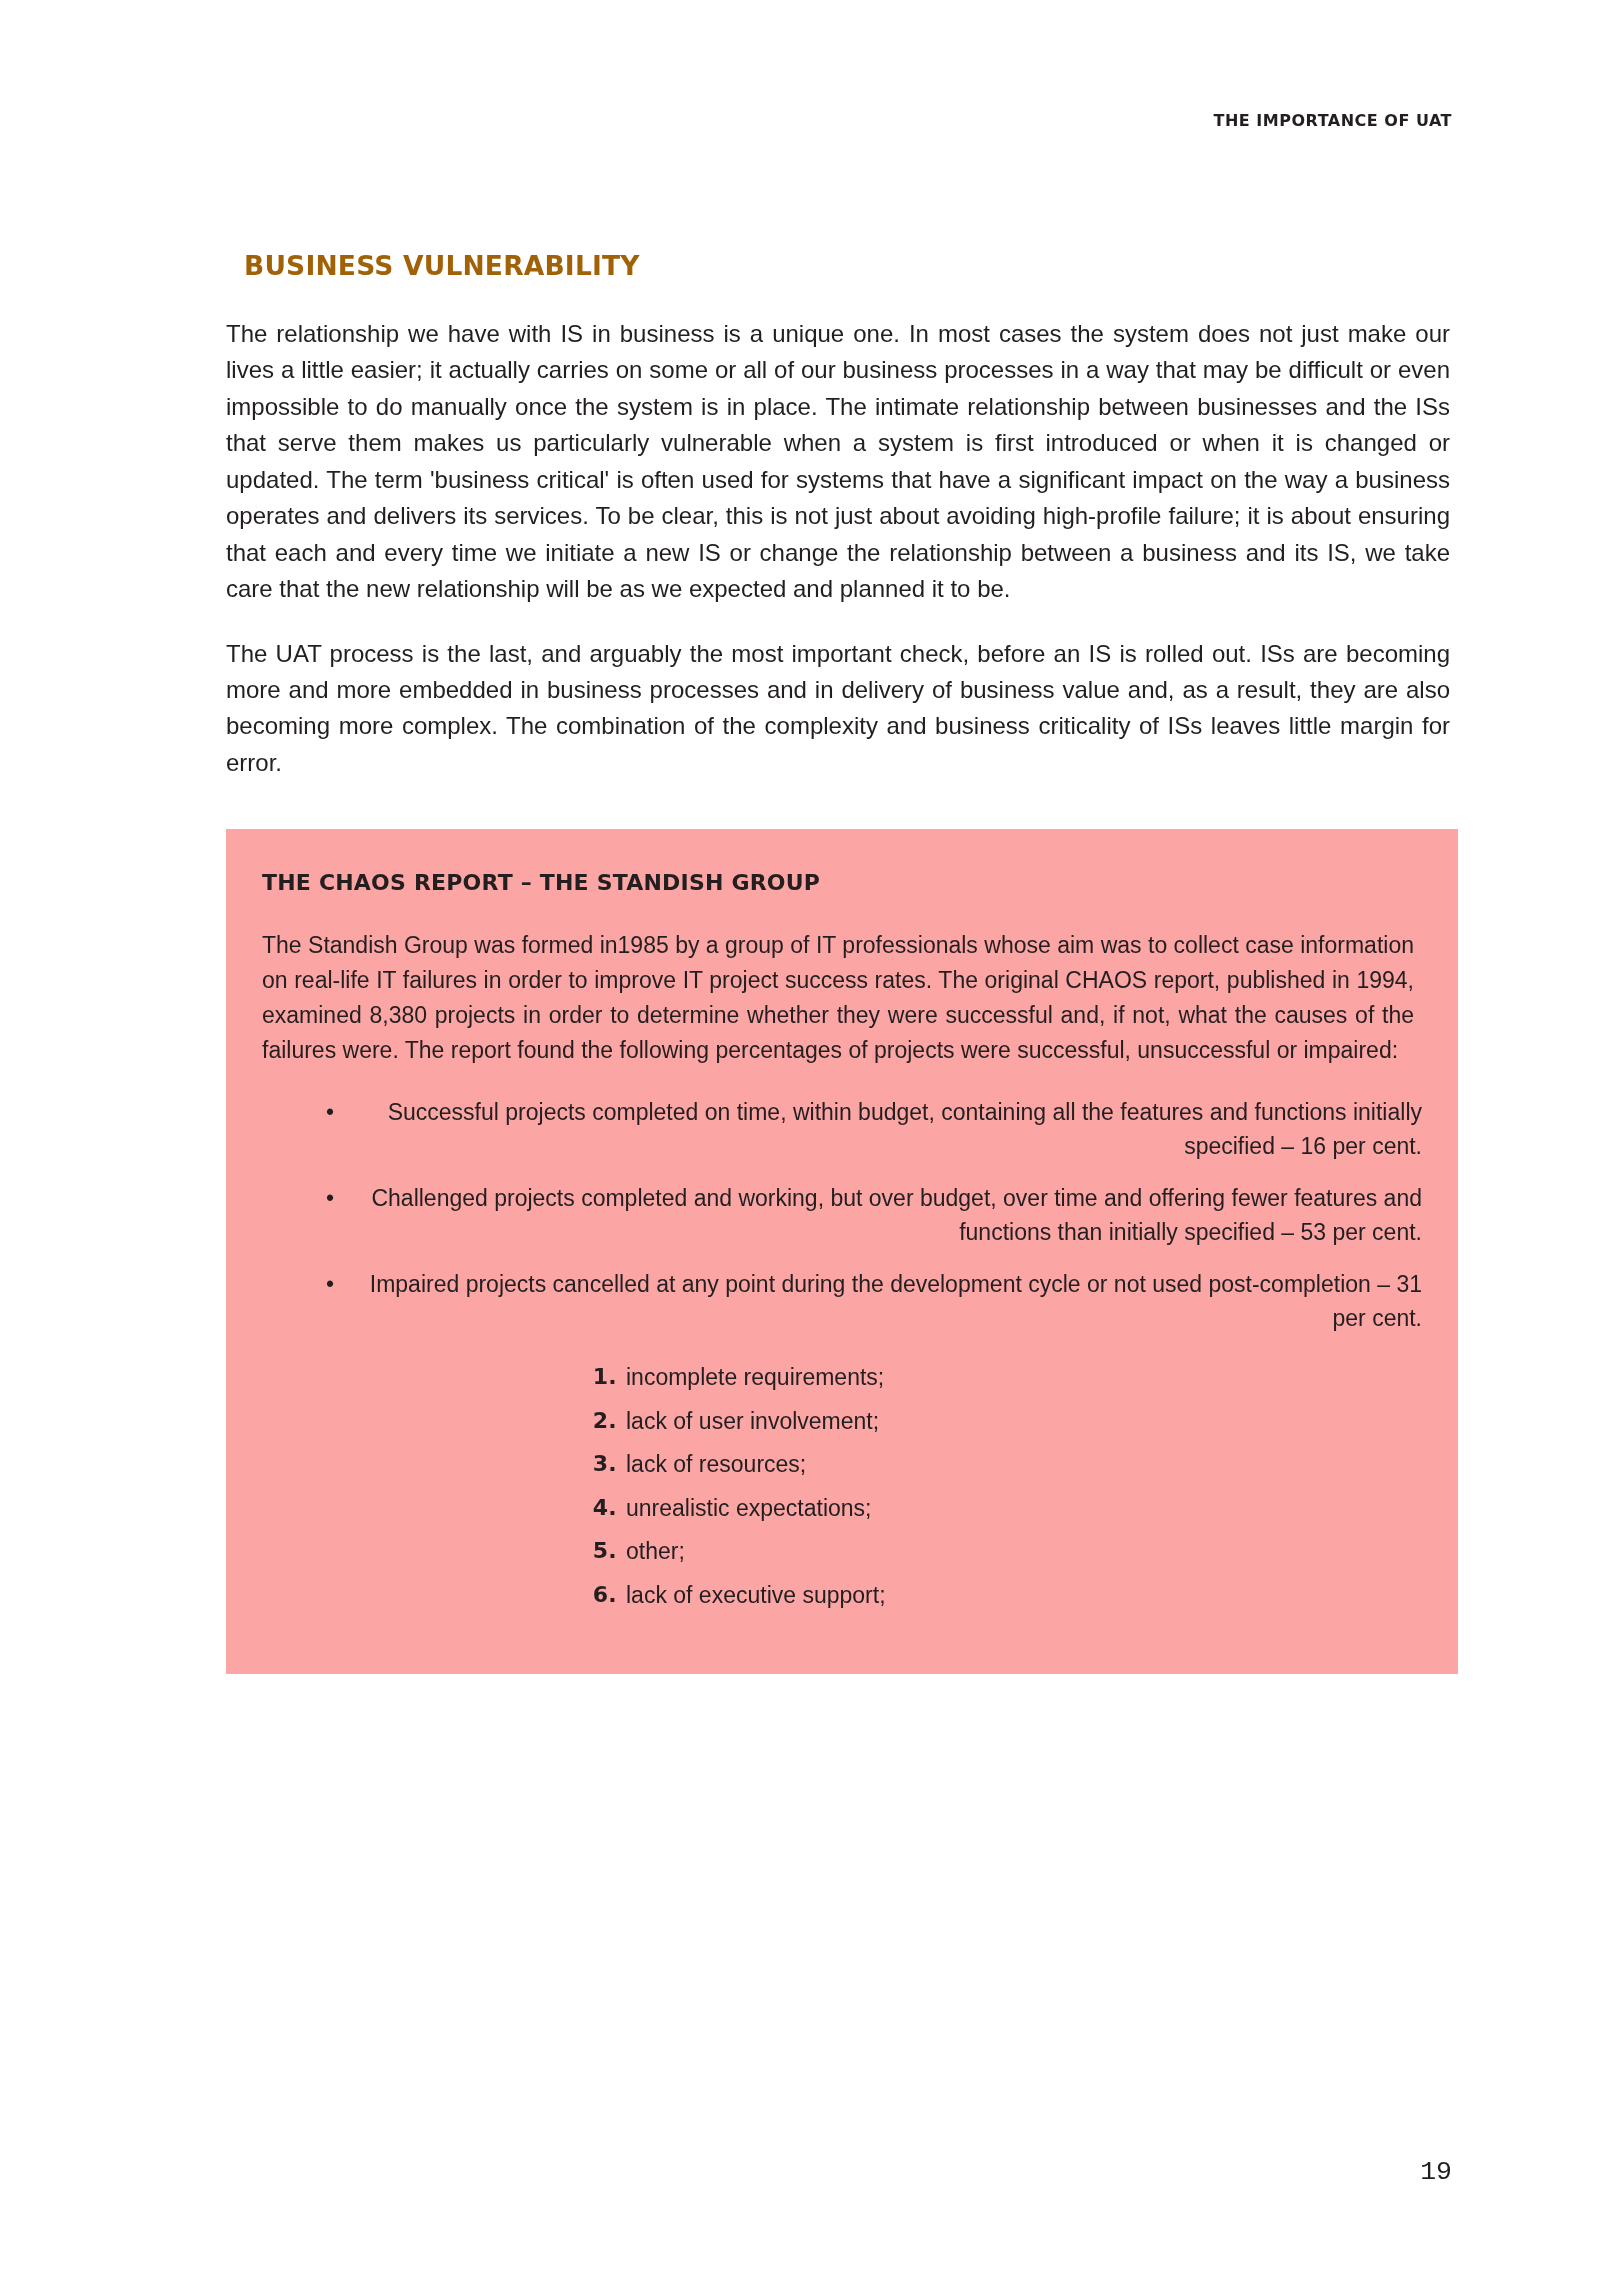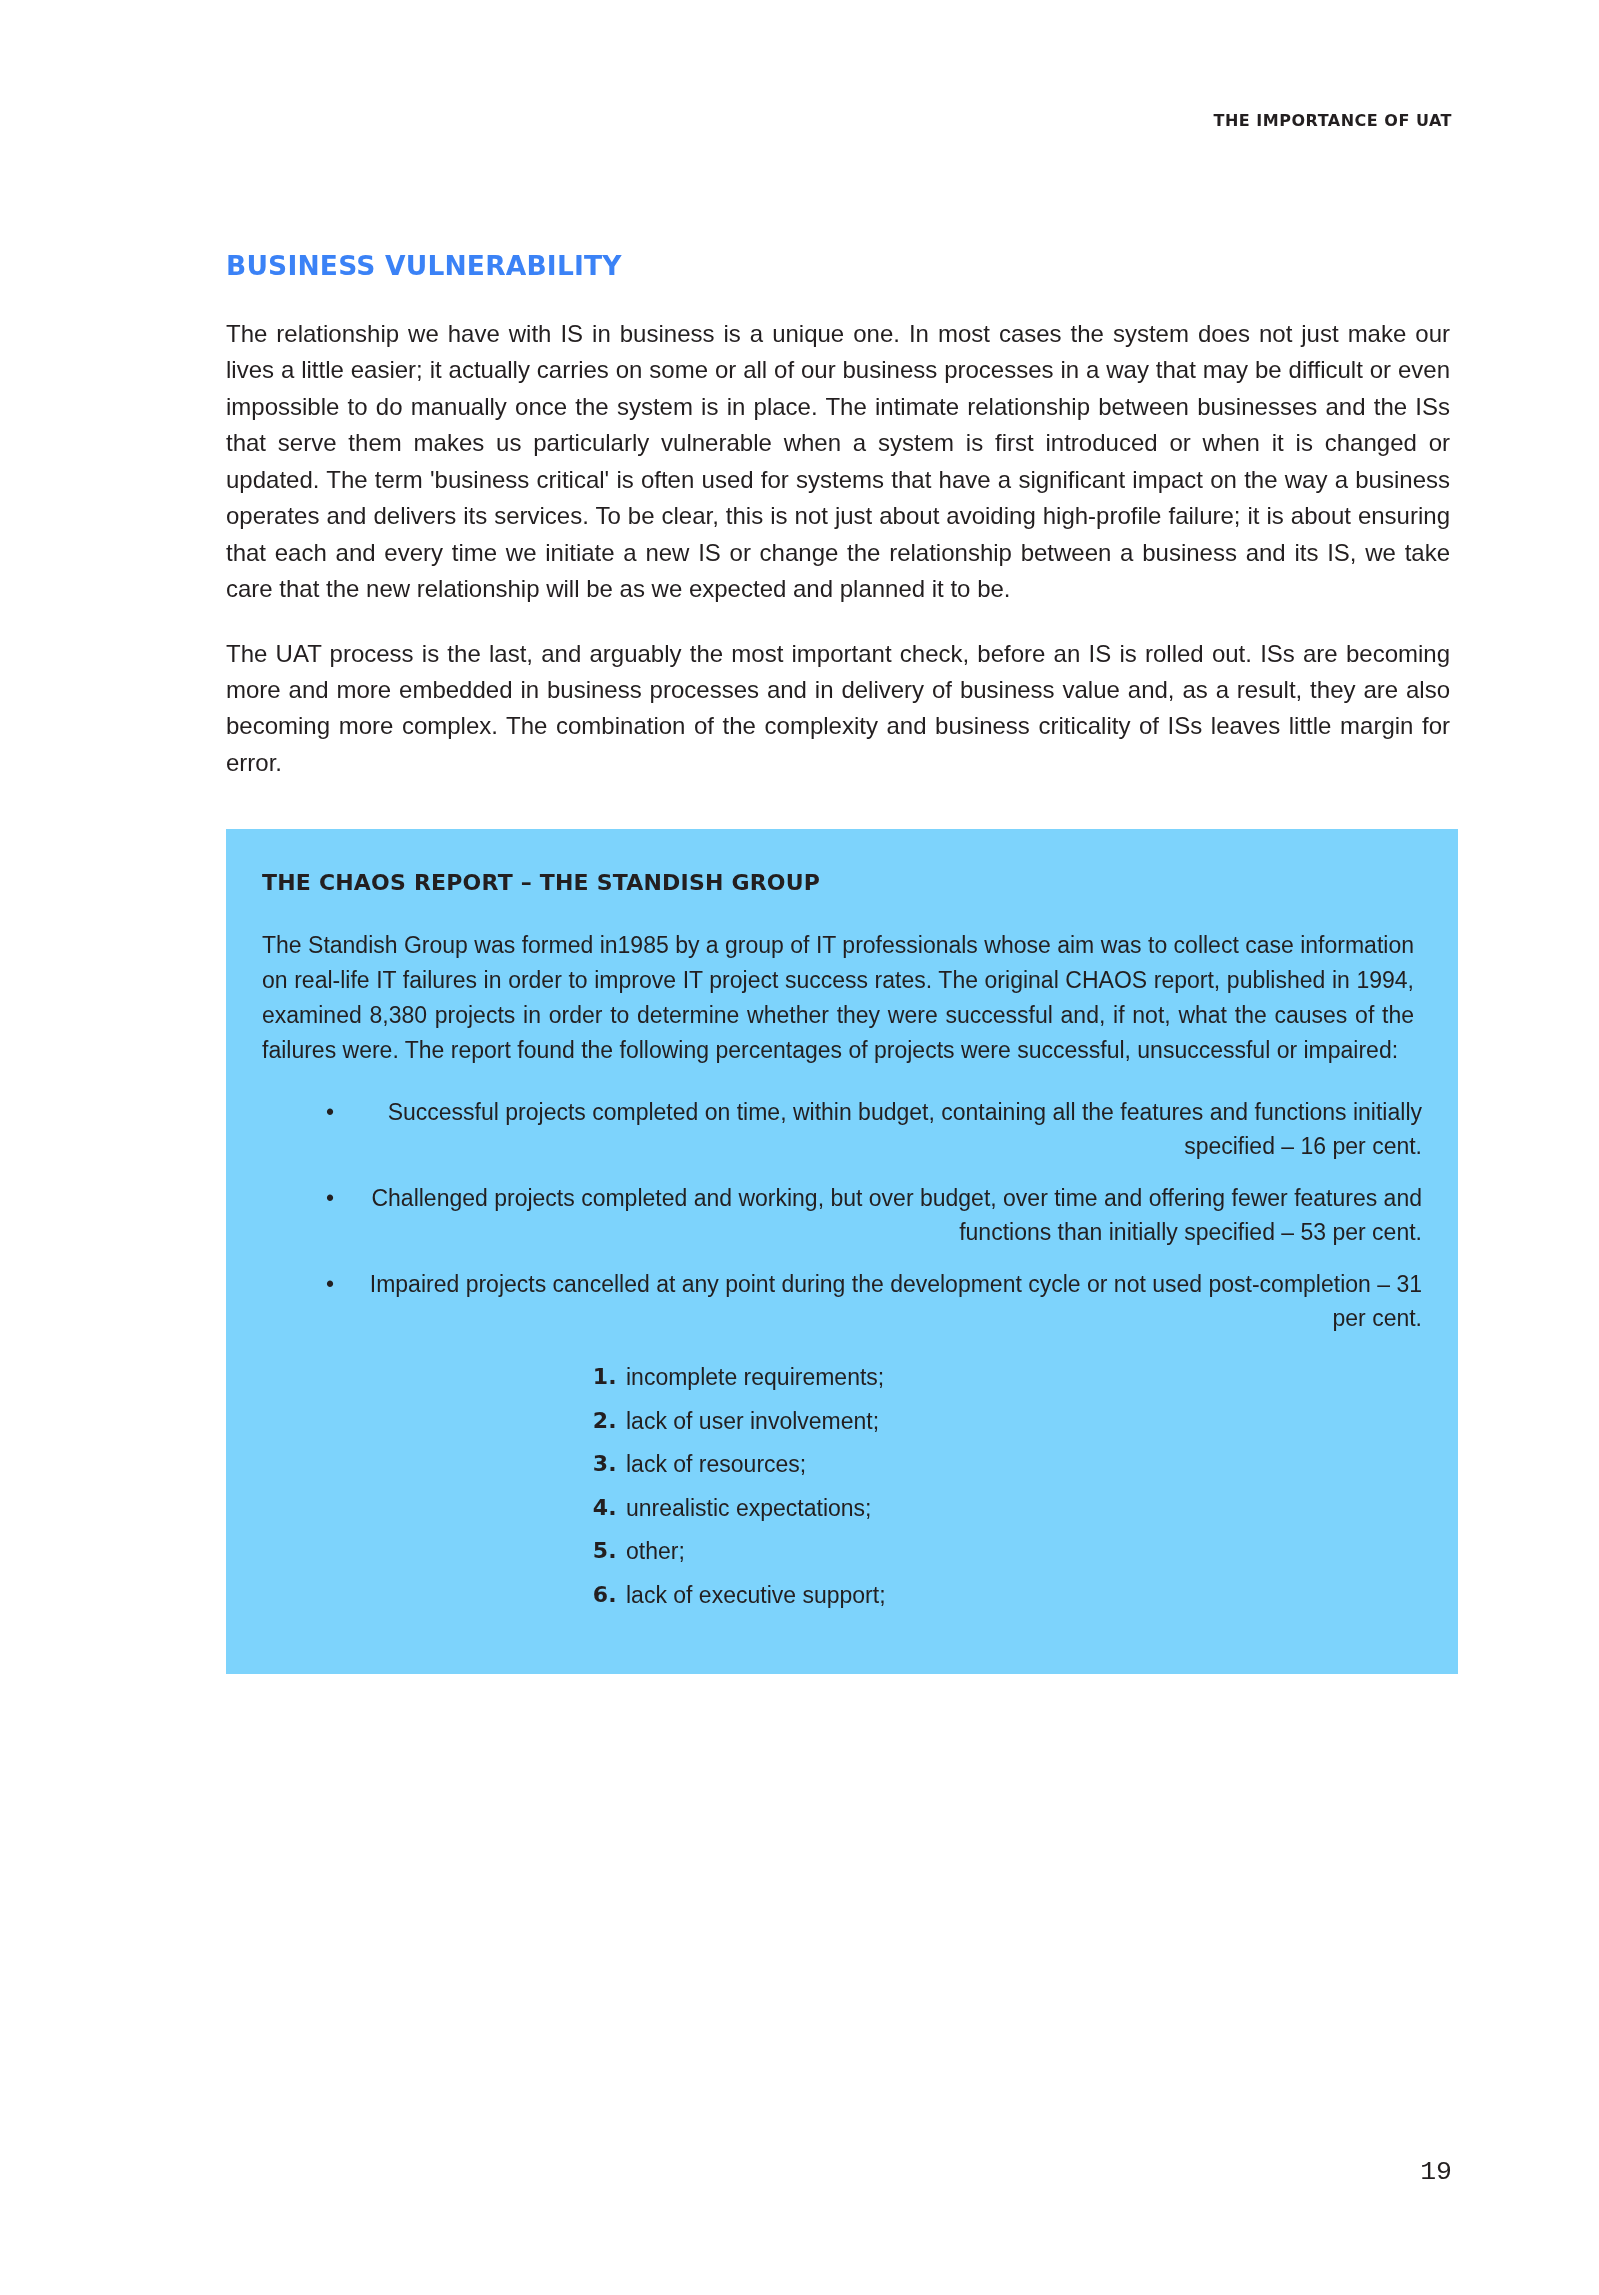--- a/index.html
+++ b/index.html
@@ -34,39 +34,39 @@
     position: absolute;
     left: 226px;
     top: 250px;
     width: 1232px;
   }
   h1.section-title {
     font-family: "DejaVu Sans", sans-serif;
     font-weight: bold;
     font-size: 26.5px;
     letter-spacing: 0.2px;
-    color: #3b82f6;
-    margin: 0 0 34px 0;
+    color: #a16207;
+    margin: 0 0 34px 18px;
     line-height: 1.2;
   }
   p.body-par {
     font-family: "Liberation Sans", sans-serif;
     font-size: 24px;
     line-height: 1.52;
     color: #231f20;
     margin: 0 8px 28px 0;
     text-align: justify;
     text-justify: inter-word;
   }
   p.body-par:last-child {
     margin-bottom: 0;
   }
   .callout {
     margin-top: 48px;
-    background: #7dd3fc;
+    background: #fca5a5;
     padding: 41px 36px 50px 36px;
     box-sizing: border-box;
     width: 1232px;
   }
   h2.callout-title {
     font-family: "DejaVu Sans", sans-serif;
     font-weight: bold;
     font-size: 22px;
     letter-spacing: 0.2px;
     color: #231f20;

